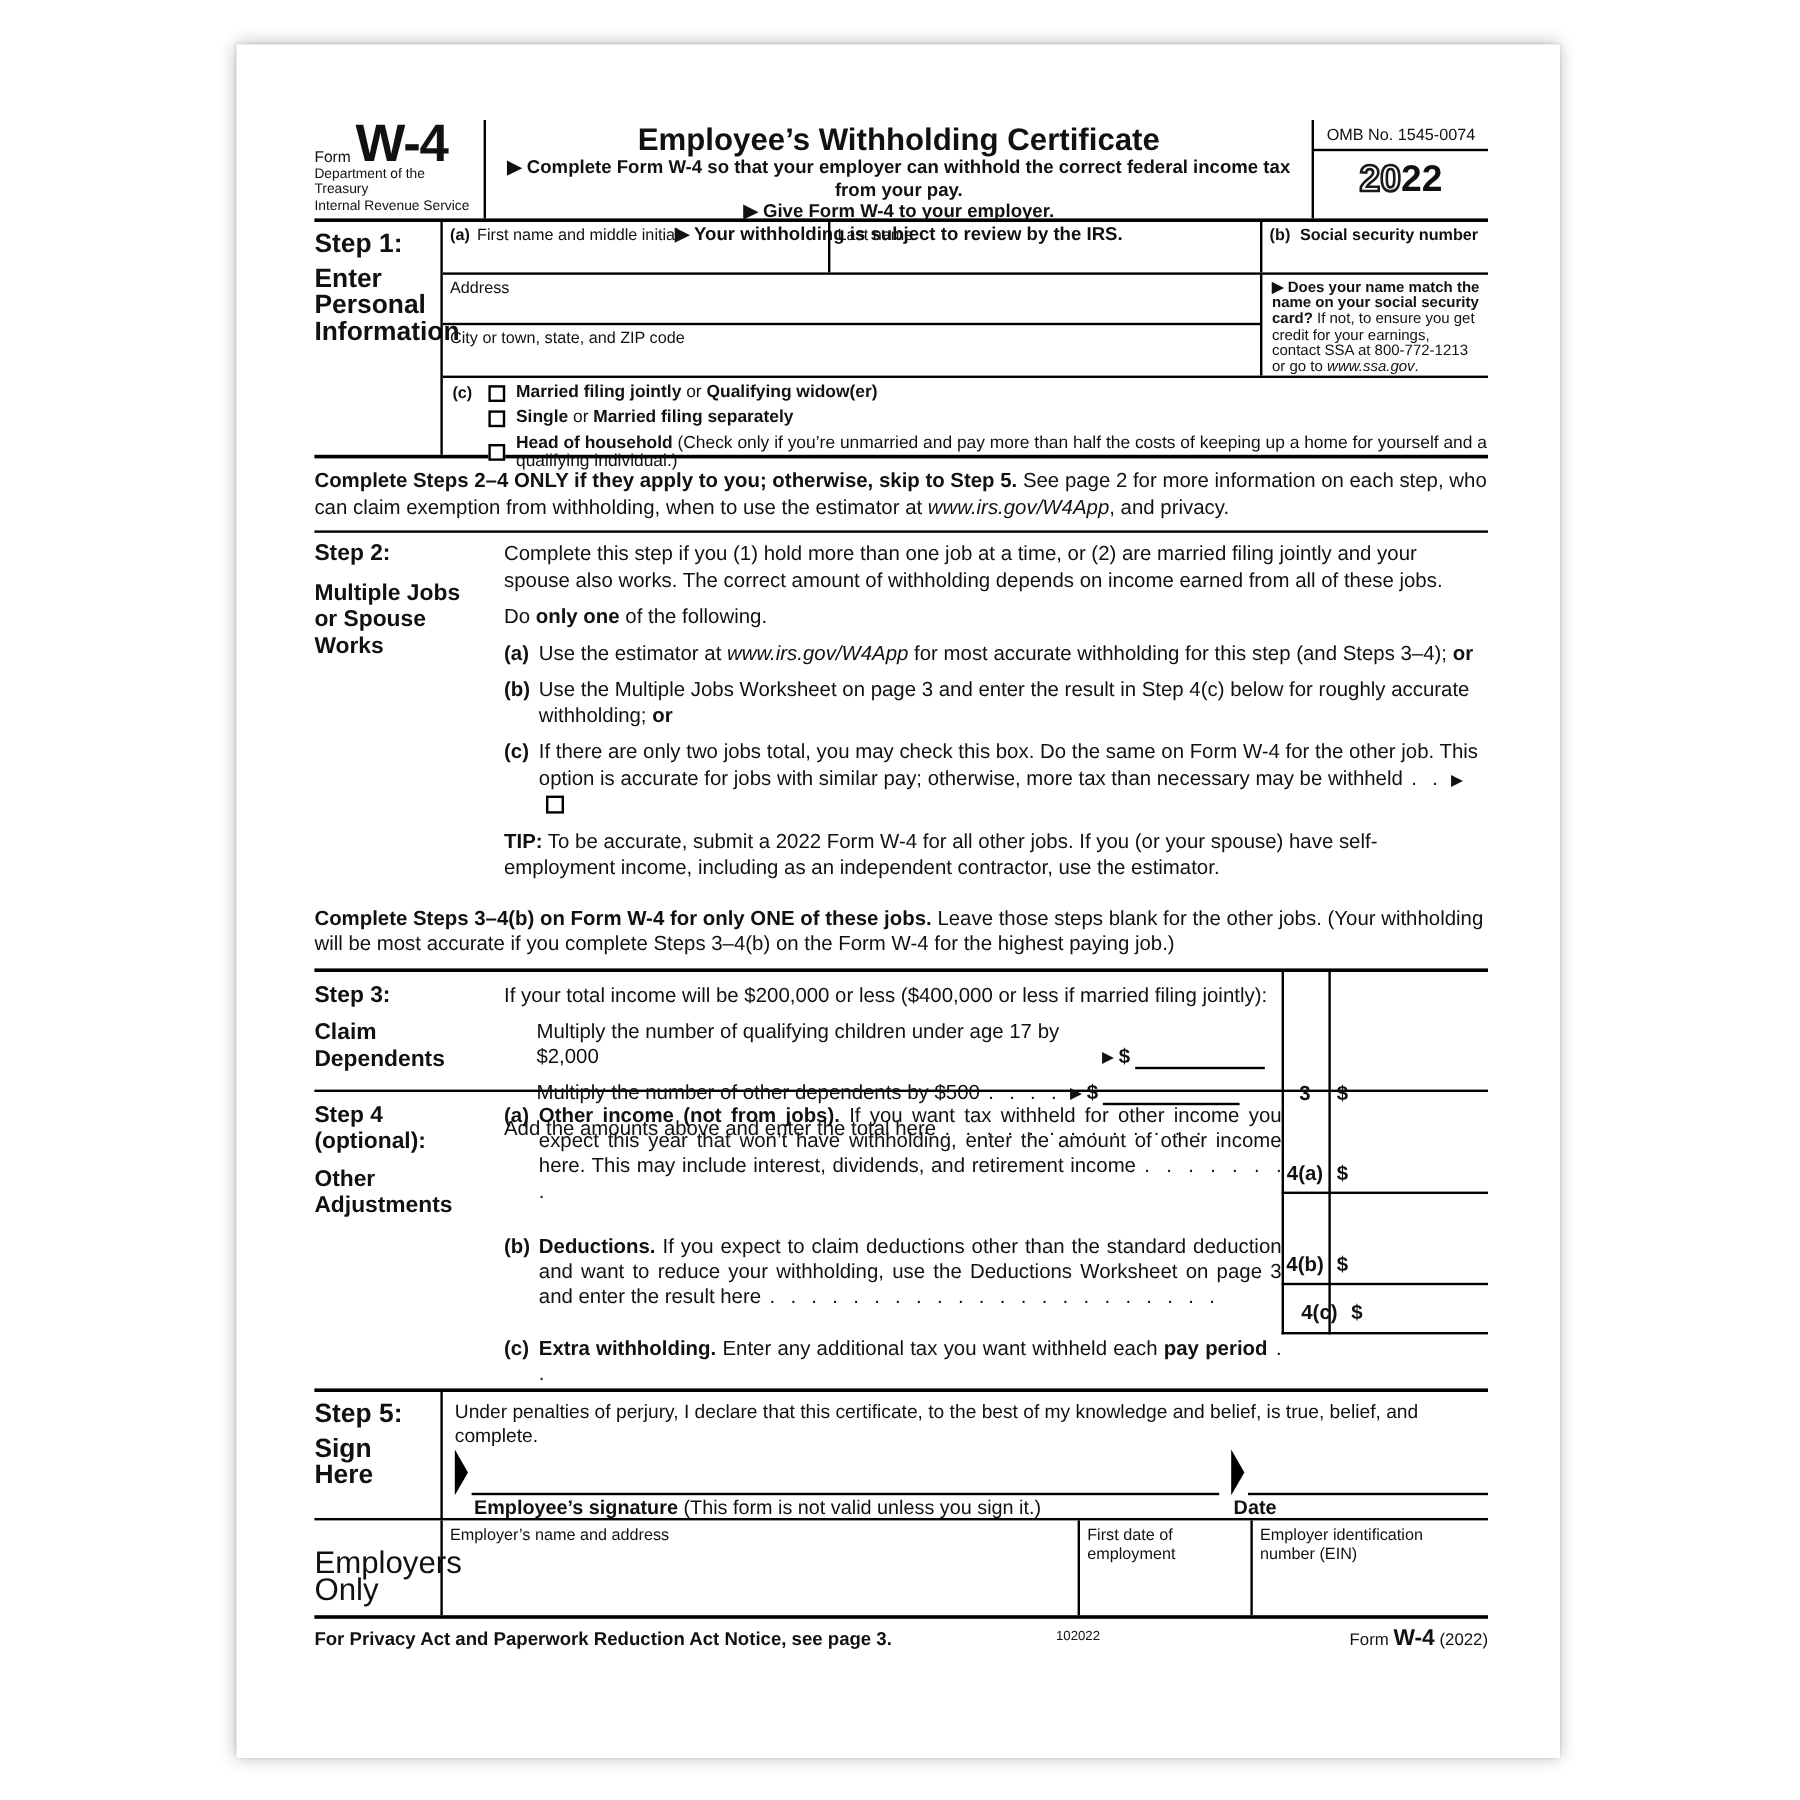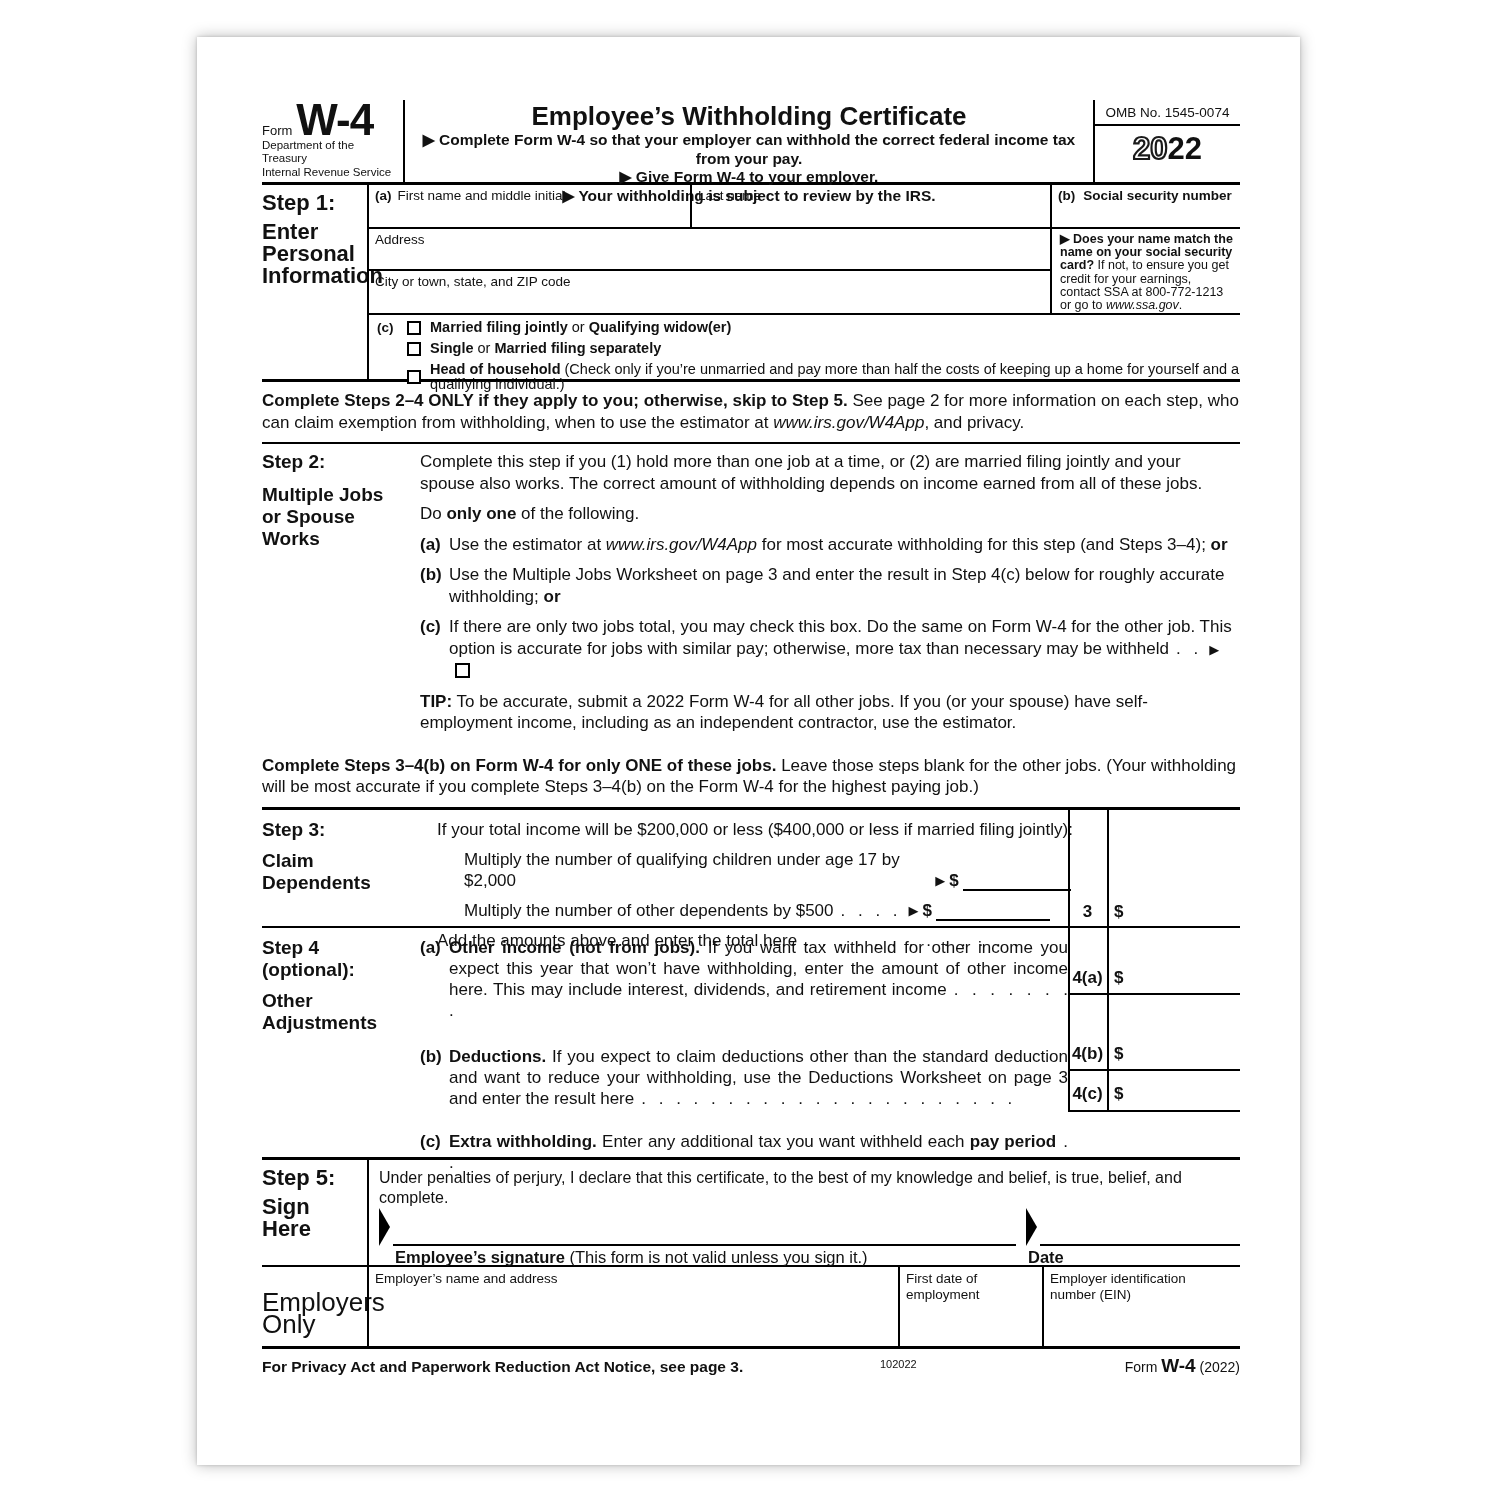--- a/index.html
+++ b/index.html
@@ -73,23 +73,23 @@
   .cbx-inline { width:15px; height:15px; border:2px solid #000; display:inline-block; vertical-align:-2px; margin-left:6px; background:#fff; }
 
   
   .s34 { position:relative; height:302px; }
   .vline { position:absolute; top:0; height:302px; width:2px; background:#000; }
   .v1 { left:806px; } .v2 { left:845px; }
   .hline { position:absolute; left:806px; width:172px; height:2px; background:#000; }
   .h4a { top:183px; } .h4b { top:259px; } .h4c { top:300px; }
   .rownum { position:absolute; left:806px; width:39px; text-align:center; font-size:17px; font-weight:bold; }
   .rowdollar { position:absolute; left:852px; width:122px; font-size:17px; font-weight:bold; }
-  .r3 { top:92px; } .r4a { top:158px; } .r4b { top:234px; } .r4c { top:274px; }
-
-  .s3 { height:118px; border-bottom:2px solid #000; display:flex;gap:17px; }
+  .r3 { top:92px; } .r4a { top:158px; } .r4b { top:234px; } .r4c { top:274px;margin-left:12px; }
+
+  .s3 { height:100px; border-bottom:2px solid #000; display:flex; }
   .s3-content { width:648px; font-size:17px; line-height:21px; padding-top:9px; }
   .s3-sub { display:flex; align-items:flex-end; padding-left:27px; margin-top:9px; }
   .s3-sub .blank { width:114px; border-bottom:2px solid #000; height:18px; margin-left:4px; margin-right:14px; }
   .s3-total { margin-top:9px; }
   .slabel3 { width:158px; font-size:19px; font-weight:bold; line-height:22px; padding-top:9px; }
   .slabel3 .first { margin-bottom:9px; }
 
   .s4 { height:184px; display:flex; }
   .s4-content { width:648px; font-size:17px; line-height:21px; padding-top:9px; }
   .s4-item { display:flex; }

